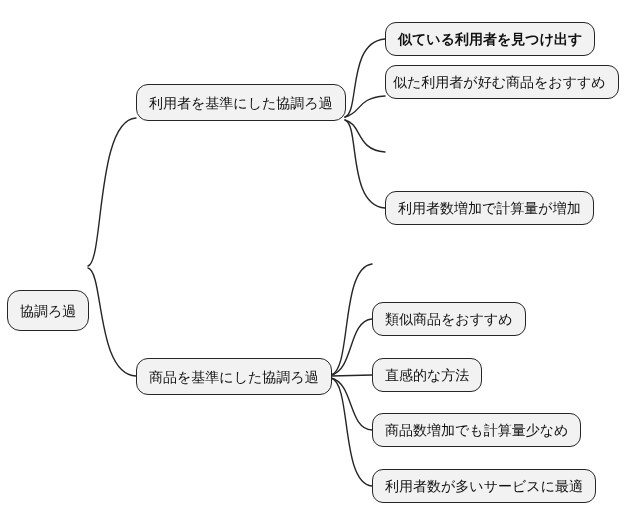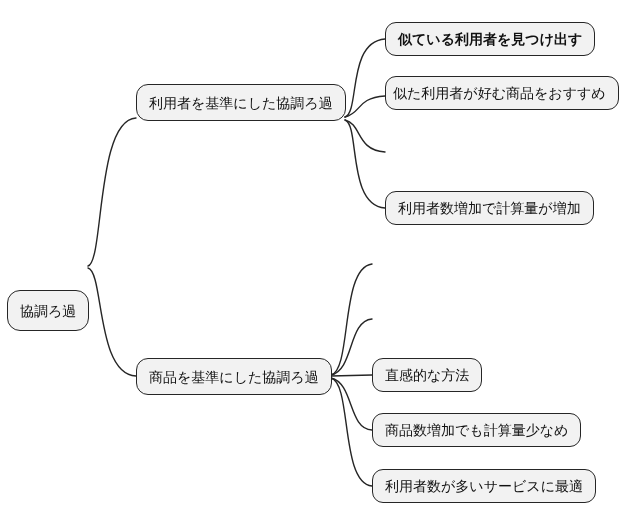--- a/index.html
+++ b/index.html
@@ -77,26 +77,27 @@
   </svg>
 
   <div class="node root" style="left:7px; top:247px;margin-top:43px;">協調ろ過</div>
 
   <div class="node branch" style="left:136px; top:84px;">利用者を基準にした協調ろ過</div>
 
   <div class="node branch" style="left:136px; top:358px;">商品を基準にした協調ろ過</div>
 
   <div class="node leaf" style="left:385px; top:22px;font-weight:bold;">似ている利用者を見つけ出す</div>
 
-  <div class="node leaf" style="left:385px; top:76px;padding-left:7px;">似た利用者が好む商品をおすすめ</div>
+  <div class="node leaf" style="left:385px; top:65px;padding-left:7px;">似た利用者が好む商品をおすすめ</div>
 
 
   <div class="node leaf" style="left:385px; top:191px;">利用者数増加で計算量が増加</div>
 
 
+  <div class="node leaf" style="left:372px; top:302px;">類似商品をおすすめ</div>
 
   <div class="node leaf" style="left:372px; top:358px;">直感的な方法</div>
 
   <div class="node leaf" style="left:372px; top:413px;">商品数増加でも計算量少なめ</div>
 
   <div class="node leaf" style="left:372px; top:469px;">利用者数が多いサービスに最適</div>
 
 </div>
 
 </body></html>

